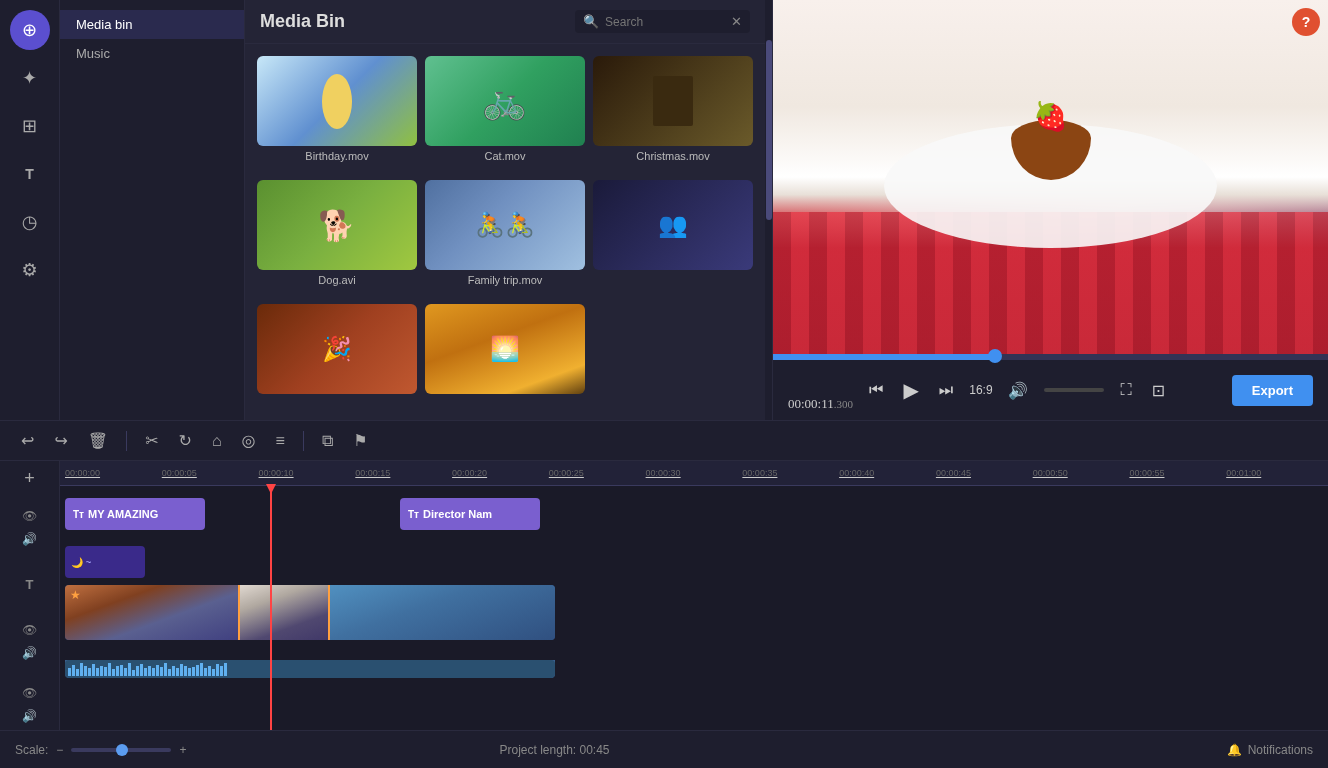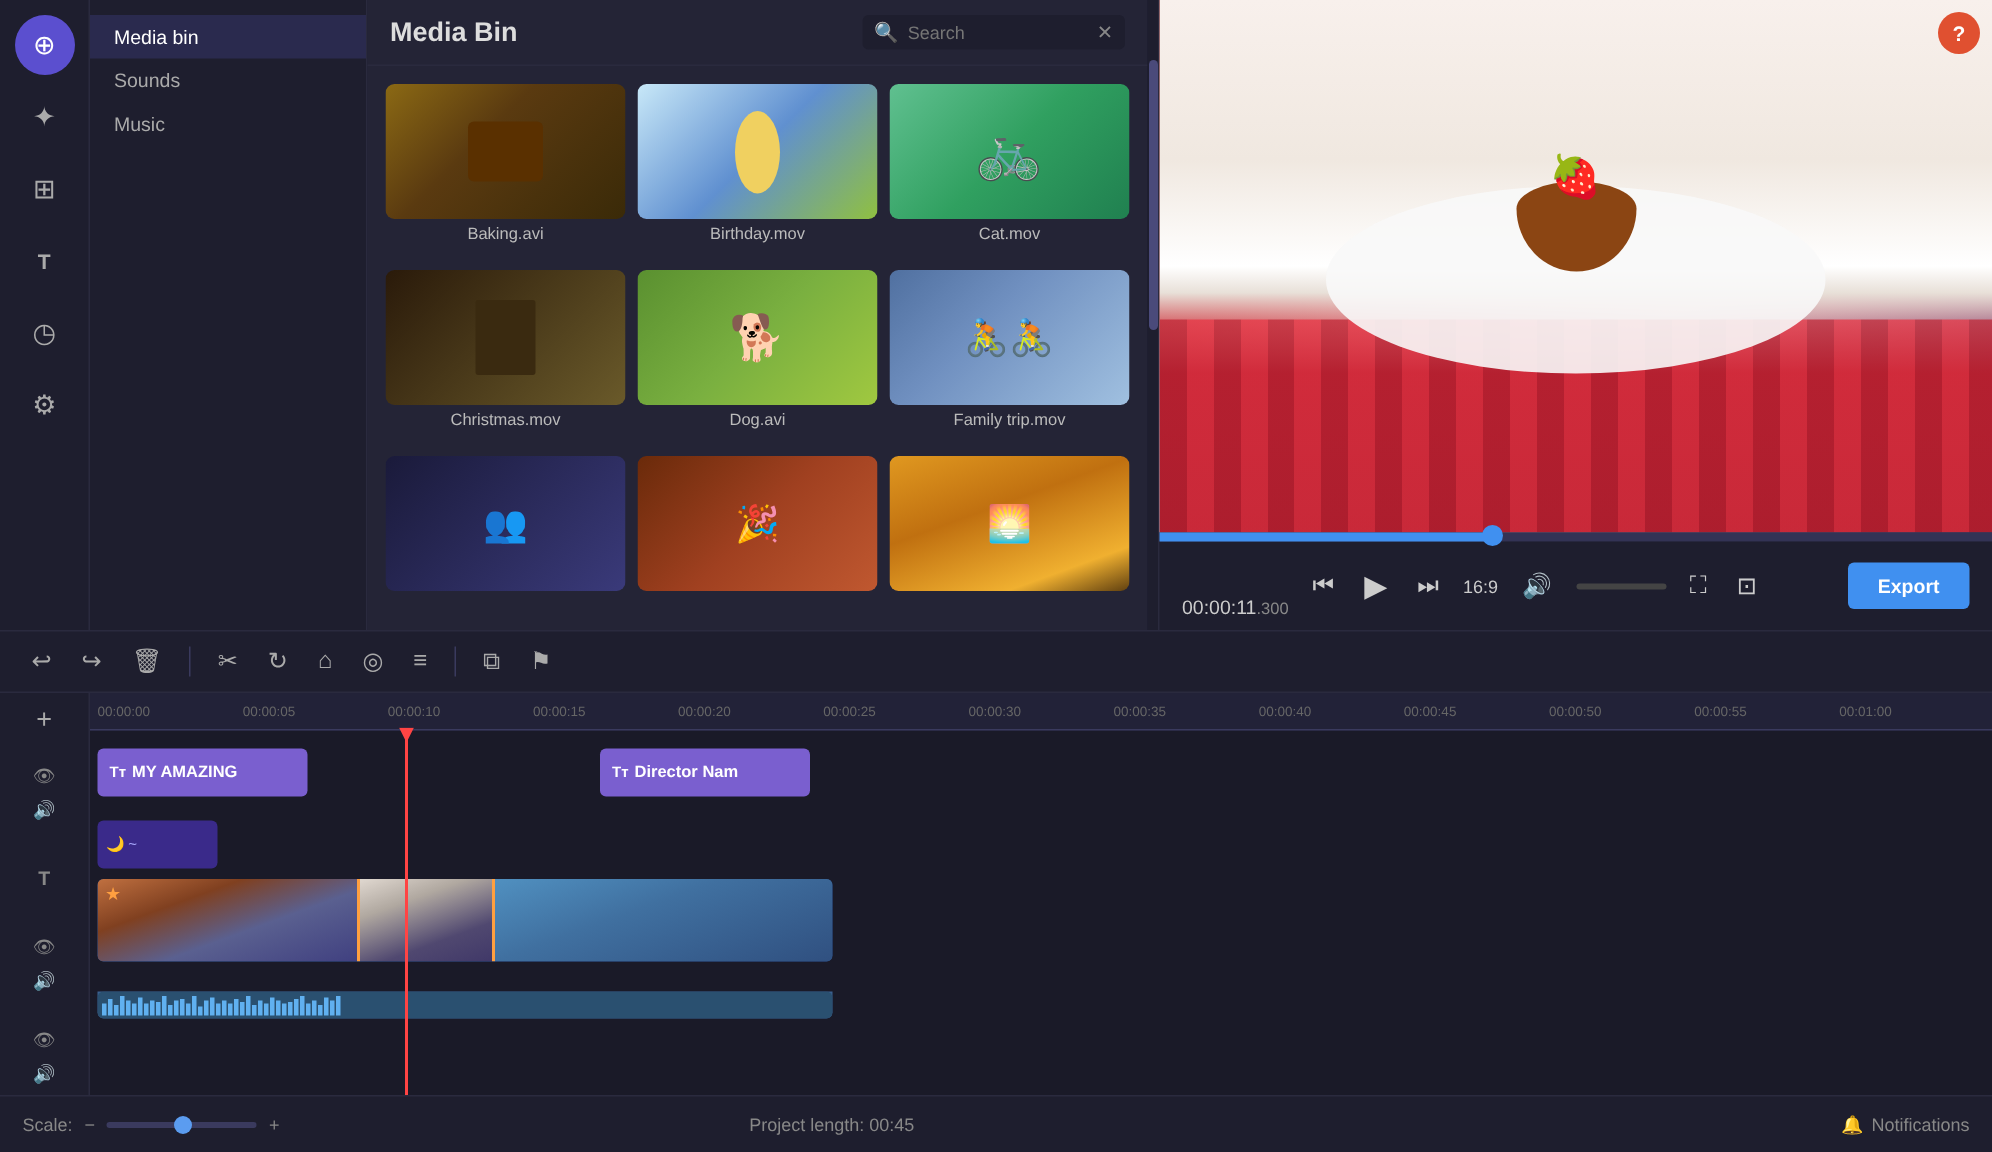--- a/index.html
+++ b/index.html
@@ -181,21 +181,21 @@
     .preview-controls {
       background: #1e1e2e;
       padding: 8px 15px;
       display: flex;
       align-items: center;
       gap: 12px;
     }
     .timecode {
       font-size: 13px;
       color: #ccc;
-      font-family: Liberation Sans, sans-serif;
+      font-family: Liberation Serif, serif;
       margin-top: 28px;
     }
     .ctrl-btn {
       background: transparent;
       border: none;
       color: #ccc;
       font-size: 16px;
       cursor: pointer;
       padding: 2px 4px;
     }
@@ -272,20 +272,21 @@
       color: #888;
       font-size: 12px;
       cursor: pointer;
       padding: 2px;
     }
     .timeline-content {
       flex: 1;
       overflow-x: auto;
       overflow-y: auto;
       position: relative;
+      text-decoration: underline;
     }
     .timeline-ruler {
       height: 25px;
       background: #222238;
       display: flex;
       align-items: center;
       padding: 0 5px;
       position: relative;
       border-bottom: 1px solid #3a3a5e;
       min-width: 1200px;
@@ -491,43 +492,34 @@
       <button class="sidebar-btn active-btn" title="Add media">⊕</button>
       <button class="sidebar-btn" title="Effects">✦</button>
       <button class="sidebar-btn" title="Transitions">⊞</button>
       <button class="sidebar-btn" title="Text" style="font-size:14px; font-weight:bold;">T</button>
       <button class="sidebar-btn" title="Timer">◷</button>
       <button class="sidebar-btn" title="Tools">⚙</button>
     </div>
 
     <div class="media-panel">
       <div class="media-panel-item active">Media bin</div>
-      <div class="media-panel-item">Sounds</div>
       <div class="media-panel-item">Music</div>
     </div>
 
     <div class="media-bin">
       <div class="media-bin-header">
         <span class="media-bin-title">Media Bin</span>
         <div class="search-bar">
           <span class="search-icon">🔍</span>
           <input type="text" placeholder="Search" style="">
           <span class="close-icon">✕</span>
         </div>
       </div>
       <div class="media-grid">
 
-        <div class="media-item">
-          <div class="media-thumb thumb-baking">
-            <div style="width:100%;height:100%;background:linear-gradient(135deg,#8B6914 0%,#5a3a10 40%,#3a2a08 100%);display:flex;align-items:center;justify-content:center;">
-              <div style="width:50px;height:40px;background:#5a3000;border-radius:4px;"></div>
-            </div>
-          </div>
-          <span class="media-label">Baking.avi</span>
-        </div>
         <div class="media-item">
           <div class="media-thumb thumb-birthday">
             <div style="width:100%;height:100%;background:linear-gradient(135deg,#c8e8f8 0%,#6090d0 50%,#90c040 100%);display:flex;align-items:center;justify-content:center;">
               <div style="width:30px;height:55px;background:#f0d060;border-radius:50%;"></div>
             </div>
           </div>
           <span class="media-label">Birthday.mov</span>
         </div>
         <div class="media-item">
           <div class="media-thumb thumb-cat">

